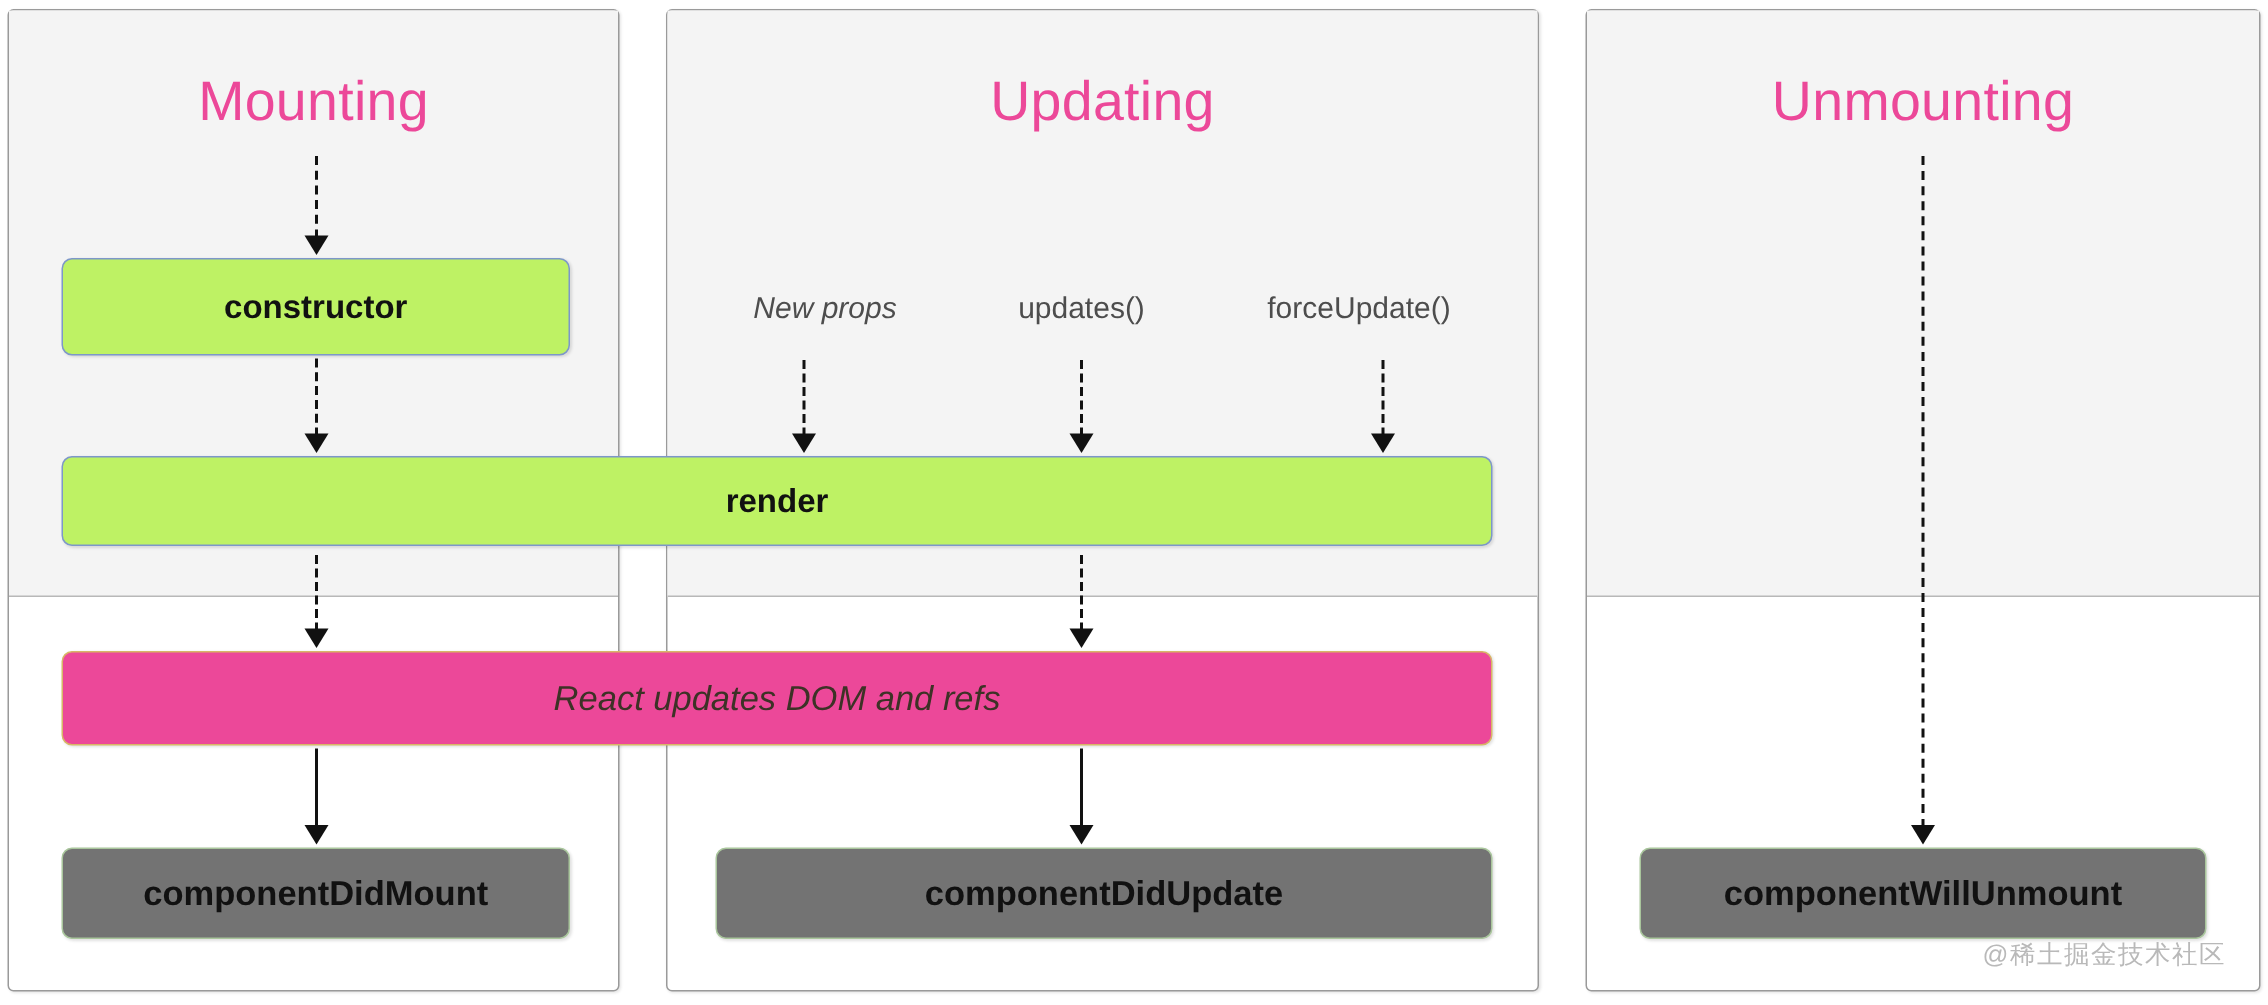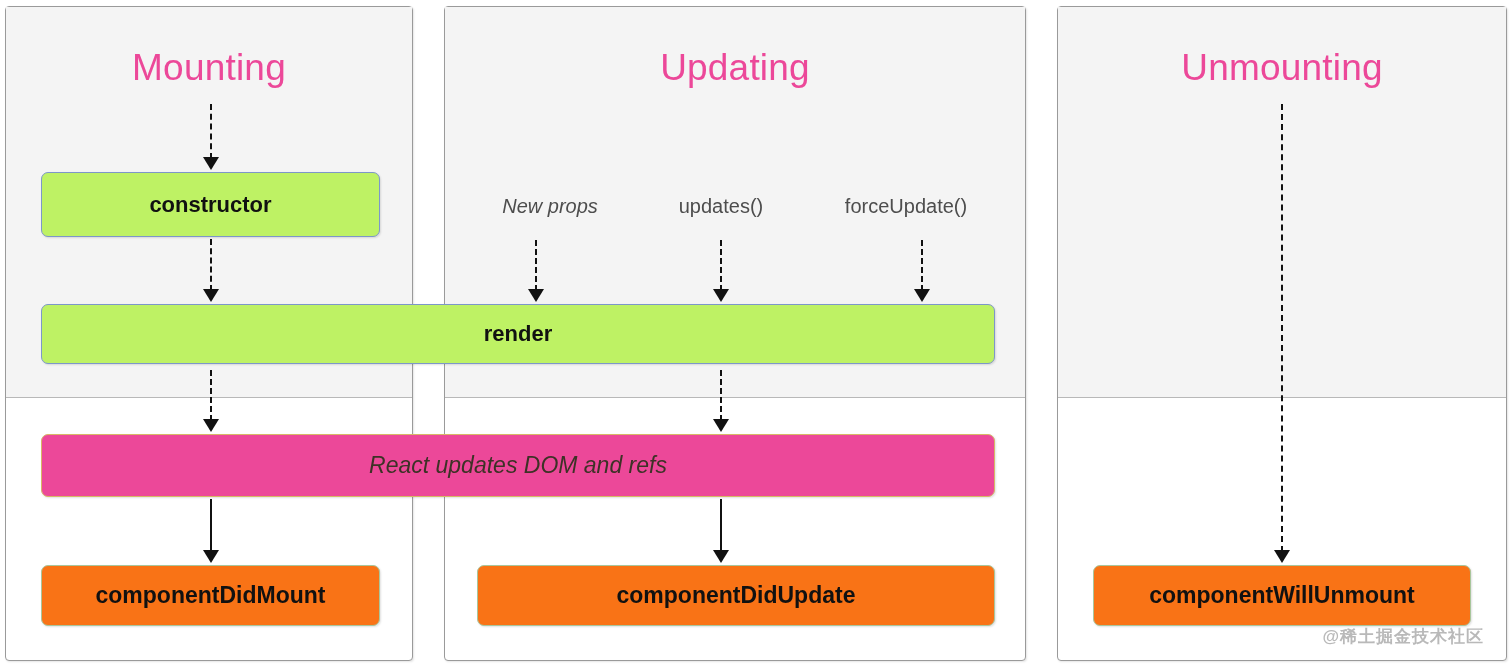--- a/index.html
+++ b/index.html
@@ -94,21 +94,21 @@
     line-height: 1;
     white-space: nowrap;
   }
 
   .box-blue  { background: #bef264; border: 1px solid #7d97c9; }
   .box-blue  .lc-label { color: #111111; font-weight: bold; }
 
   .box-amber { background: #ec4899; border: 1px solid #d7b766; }
   .box-amber .lc-label { color: #3d3226; font-style: italic; font-size: 23px; }
 
-  .box-green { background: #f97316; border: 1px solid #a9c69c; }
+  .box-green { background: #737373; border: 1px solid #a9c69c; }
   .box-green .lc-label { color: #111111; font-weight: bold; font-size: 23px; }
 
   #box-constructor            { left: 41px;  top: 172px; width: 339px; height: 65px; }
   #box-render                 { left: 41px;  top: 304px; width: 954px; height: 60px; z-index: 5; }
   #box-react-updates          { left: 41px;  top: 434px; width: 954px; height: 63px; z-index: 5; }
   #box-component-did-mount    { left: 41px;  top: 565px; width: 339px; height: 61px; }
   #box-component-did-update   { left: 477px; top: 565px; width: 518px; height: 61px; align-items: center; }
   #box-component-will-unmount { left: 1093px;top: 565px; width: 378px; height: 61px; }
 
   
@@ -163,21 +163,20 @@
   
   #watermark {
     position: absolute;
     right: 22px;
     bottom: 12px;
     font-size: 17px;
     color: #b9b9b9;
     white-space: nowrap;
     letter-spacing: 1px;
     z-index: 8;
-    font-weight: bold;
   }
 </style>
 </head>
 <body>
 
 <div id="stage">
 
   <div class="panel" id="panel-mounting">
     <div class="panel-top-shade"></div>
     <div class="phase-title" id="title-mounting">Mounting</div>

